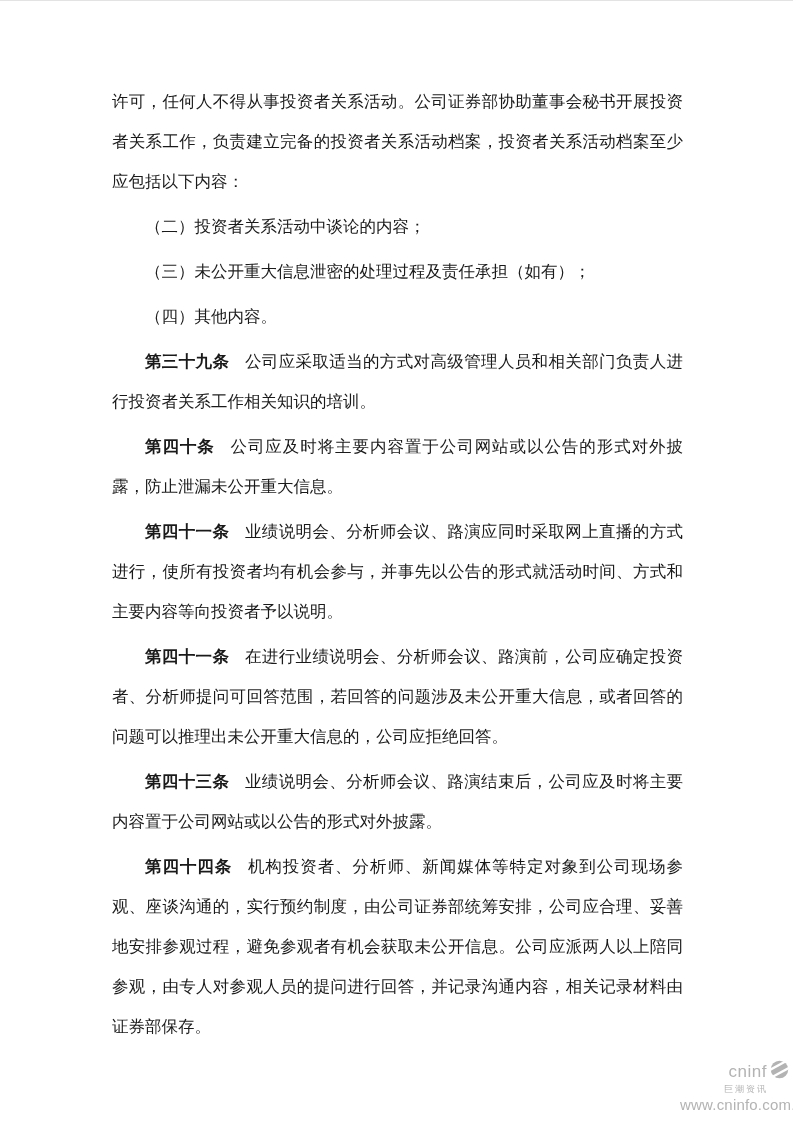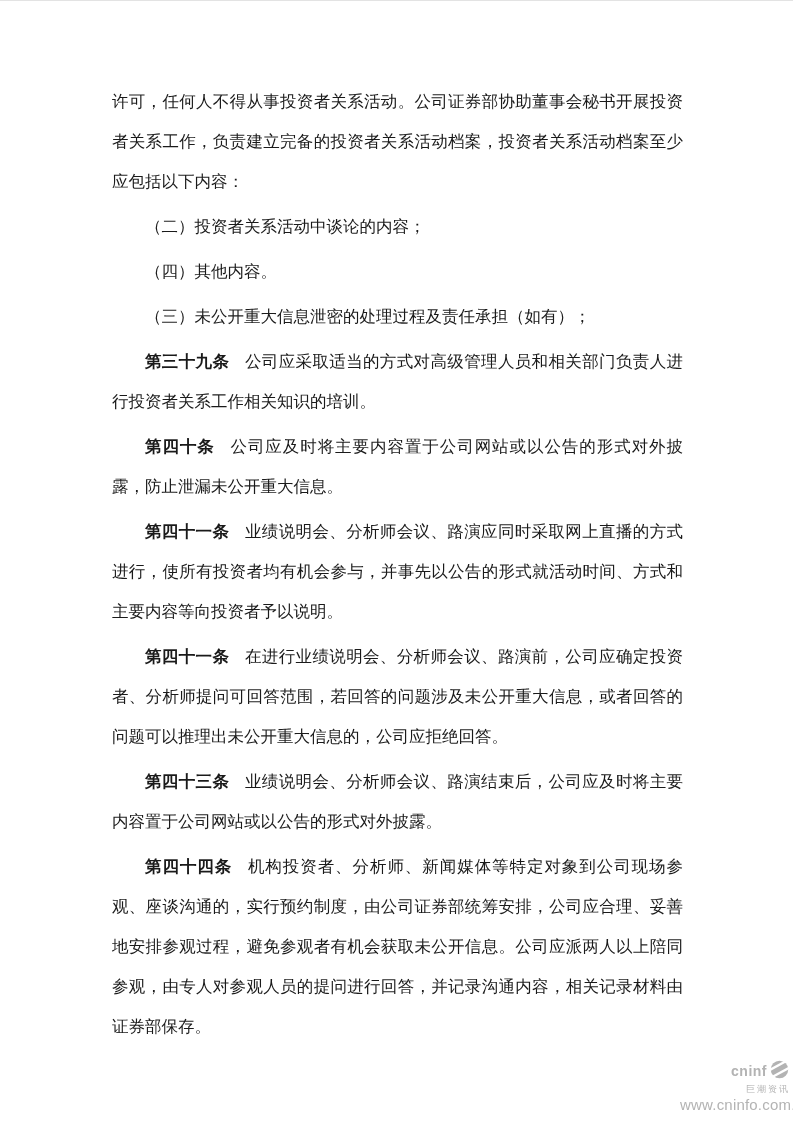--- a/index.html
+++ b/index.html
@@ -51,51 +51,52 @@
     line-height: 1;
     user-select: none;
   }
   .wm-row1 {
     display: flex;
     align-items: center;
     justify-content: flex-end;
     gap: 2px;
   }
   .wm-brand {
-    font-weight: bold;
-    font-size: 14px;
+    font-weight: normal;
+    font-size: 17px;
     letter-spacing: 0.5px;
   }
   .wm-icon { display: inline-block; }
   .wm-cn {
     font-size: 9px;
     letter-spacing: 2px;
     margin-top: 2px;
+    margin-right: 22px;
   }
   .wm-url {
     font-size: 15px;
     margin-top: 3px;
     letter-spacing: 0.2px;
   }
 </style>
 </head>
 <body>
 
 <div class="page-top-edge"></div>
 
 <div class="doc-body">
 
   <p class="para-noindent">许可，任何人不得从事投资者关系活动。公司证券部协助董事会秘书开展投资者关系工作，负责建立完备的投资者关系活动档案，投资者关系活动档案至少应包括以下内容：</p>
 
 
   <p class="para-indent">（二）投资者关系活动中谈论的内容；</p>
 
+  <p class="para-indent">（三）未公开重大信息泄密的处理过程及责任承担（如有）；</p>
+
   <p class="para-indent">（四）其他内容。</p>
-
-  <p class="para-indent">（三）未公开重大信息泄密的处理过程及责任承担（如有）；</p>
 
   <p class="para-indent"><span class="article-label">第三十九条</span><span>公司应采取适当的方式对高级管理人员和相关部门负责人进行投资者关系工作相关知识的培训。</span></p>
 
   <p class="para-indent"><span class="article-label">第四十条</span><span>公司应及时将主要内容置于公司网站或以公告的形式对外披露，防止泄漏未公开重大信息。</span></p>
 
   <p class="para-indent"><span class="article-label">第四十一条</span><span>业绩说明会、分析师会议、路演应同时采取网上直播的方式进行，使所有投资者均有机会参与，并事先以公告的形式就活动时间、方式和主要内容等向投资者予以说明。</span></p>
 
   <p class="para-indent"><span class="article-label">第四十一条</span><span>在进行业绩说明会、分析师会议、路演前，公司应确定投资者、分析师提问可回答范围，若回答的问题涉及未公开重大信息，或者回答的问题可以推理出未公开重大信息的，公司应拒绝回答。</span></p>
 
   <p class="para-indent"><span class="article-label">第四十三条</span><span>业绩说明会、分析师会议、路演结束后，公司应及时将主要内容置于公司网站或以公告的形式对外披露。</span></p>

